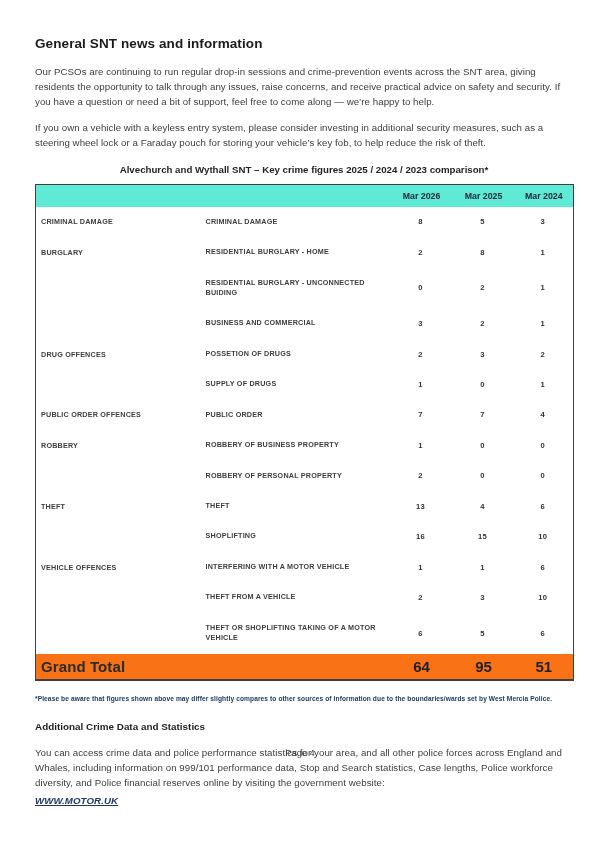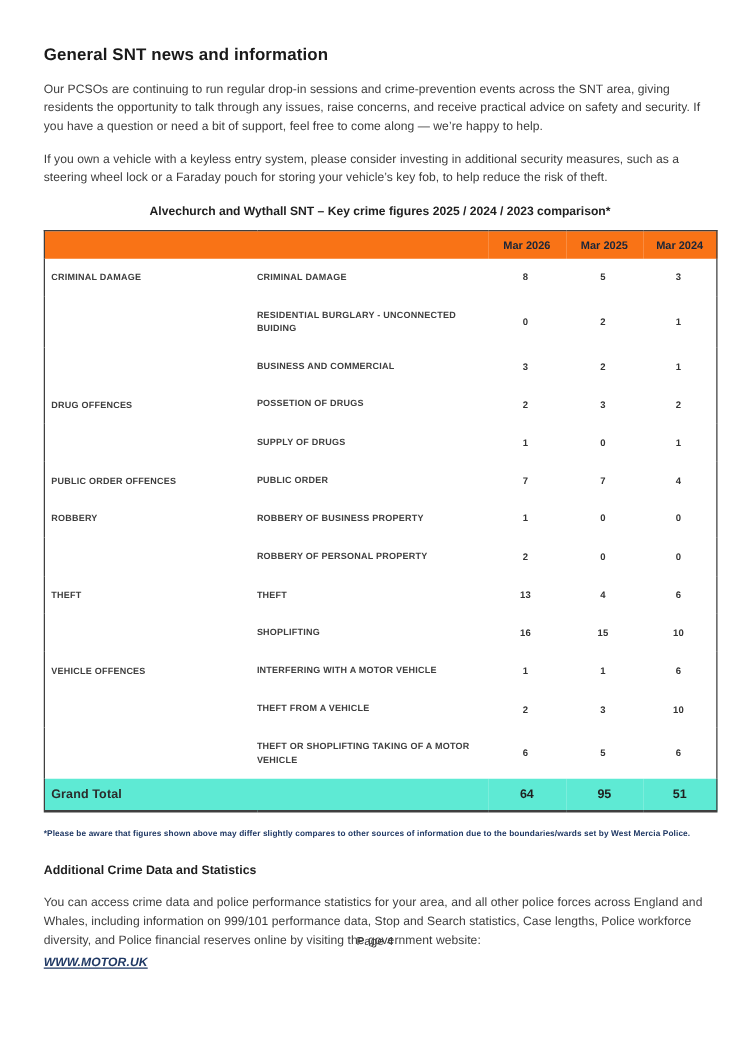--- a/index.html
+++ b/index.html
@@ -31,35 +31,35 @@
     width: 538px; border-collapse: collapse;
     border: 1px solid #3f3f3f; border-bottom-width: 2px;
     table-layout: fixed;
   }
   table.crime col.c-cat { width: 170px; }
   table.crime col.c-sub { width: 185px; }
   table.crime col.c-n1 { width: 62px; }
   table.crime col.c-n2 { width: 62px; }
   table.crime col.c-n3 { width: 59px; }
   thead th {
-    background: #f97316; height: 22px;
+    background: #5eead4; height: 22px;
     font-size: 8.8px; font-weight: bold; color: #17253a;
     text-align: center; vertical-align: middle;
   }
   tbody td {
     padding: 10px 2px 10px 0; vertical-align: middle;
     font-size: 7.2px; font-weight: 600; color: #3d3d3d;
     letter-spacing: 0.2px;
   }
   tbody td.cat { padding-left: 5px; }
   tbody td.sub { padding-right: 14px; line-height: 1.45; }
   tbody td.num { text-align: center; font-size: 7.6px; font-weight: bold; color: #333; }
   tfoot td {
-    background: #5eead4; height: 26px; vertical-align: middle;
-    font-size: 10px; font-weight: bold; color: #2b2b2b;
+    background: #f97316; height: 26px; vertical-align: middle;
+    font-size: 15px; font-weight: bold; color: #2b2b2b;
   }
   tfoot td.gt-label { padding-left: 5px; letter-spacing: 0.1px; }
   tfoot td.num { text-align: center; color: #1f1f1f; }
   .footnote {
     margin-top: 13px;
     font-size: 6.6px; font-weight: bold; color: #1f3864;
     line-height: 1.6; letter-spacing: 0.1px;
   }
   .h2 {
     margin-top: 17px;
@@ -108,20 +108,27 @@
     </thead>
     <tbody>
         <tr>
           <td class="cat">CRIMINAL DAMAGE</td>
           <td class="sub">CRIMINAL DAMAGE</td>
           <td class="num">8</td>
           <td class="num">5</td>
           <td class="num">3</td>
         </tr>
         <tr>
+          <td class="cat">BURGLARY</td>
+          <td class="sub">RESIDENTIAL BURGLARY - HOME</td>
+          <td class="num">2</td>
+          <td class="num">8</td>
+          <td class="num">1</td>
+        </tr>
+        <tr>
           <td class="cat"></td>
           <td class="sub">RESIDENTIAL BURGLARY - UNCONNECTED BUIDING</td>
           <td class="num">0</td>
           <td class="num">2</td>
           <td class="num">1</td>
         </tr>
         <tr>
           <td class="cat"></td>
           <td class="sub">BUSINESS AND COMMERCIAL</td>
           <td class="num">3</td>

